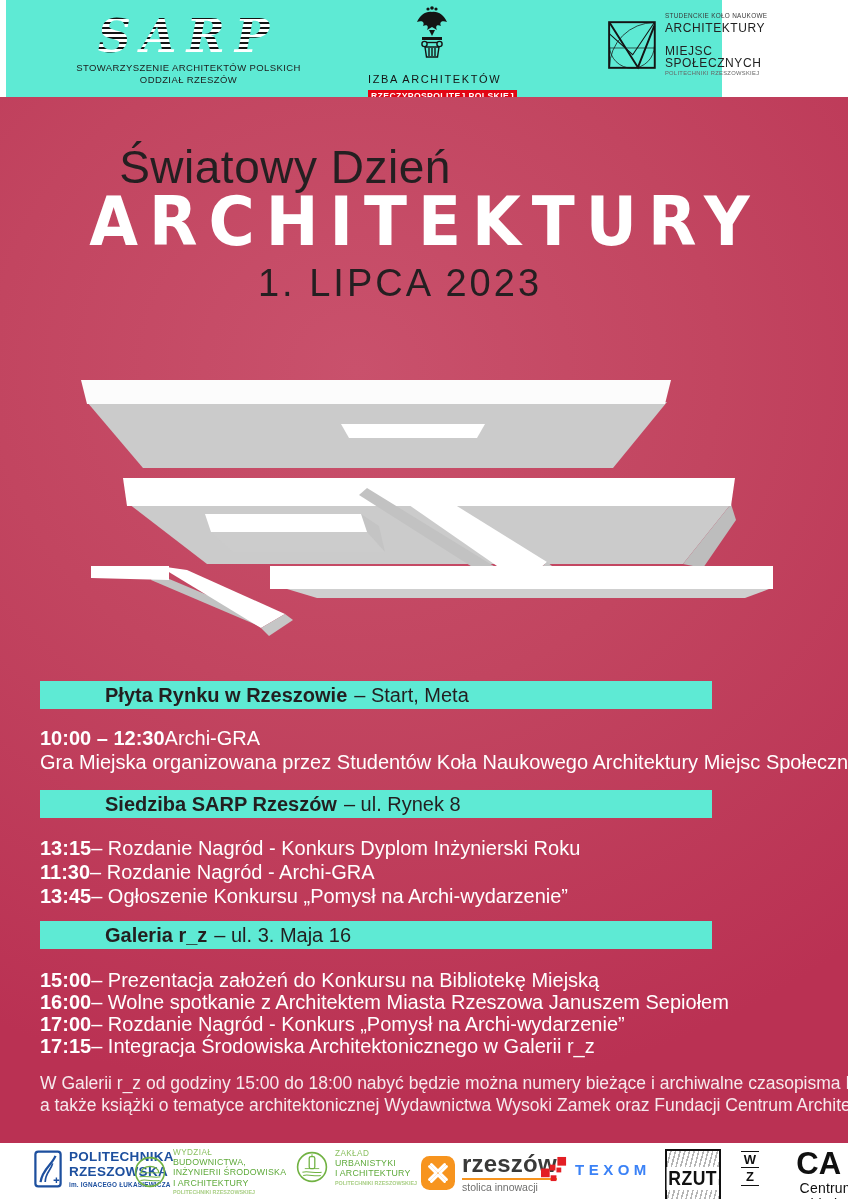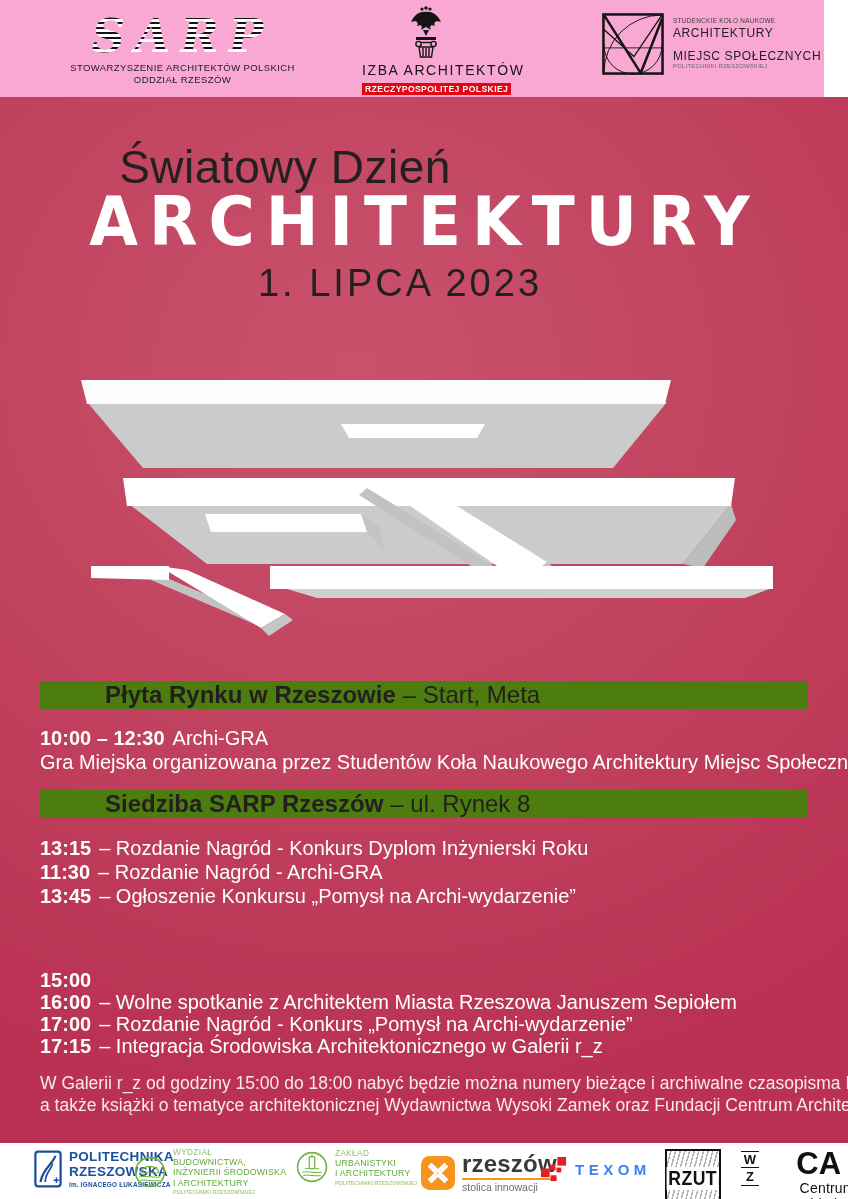--- a/index.html
+++ b/index.html
@@ -1,64 +1,64 @@
 <!DOCTYPE html>
 <html><head>
 <meta charset="utf-8">
 <style>
   html,body{margin:0;padding:0;background:#888;}
   #poster{position:relative;width:848px;height:1199px;background:#fff;overflow:hidden;
           font-family:"Liberation Sans",sans-serif;}
 
   
-  .band-top{position:absolute;top:0;left:0;width:824px;height:97px;background:#f9a8d4;}
+  .band-top{position:absolute;top:0;left:6px;width:716px;height:97px;background:#5eead4;}
   .red-field{position:absolute;top:97px;left:0;width:848px;height:1046px;
              background:radial-gradient(ellipse 95% 70% at 42% 26%, #c9516c 0%, #c24560 45%, #ba3153 100%);}
   .band-bottom{position:absolute;top:1143px;left:0;width:848px;height:56px;background:#fff;}
 
   
   .sarp{position:absolute;left:70px;top:12px;width:225px;text-align:center;}
   .sarp-mark{display:inline-block;font-family:"DejaVu Serif",serif;font-style:italic;font-weight:900;
              font-size:46px;line-height:48px;letter-spacing:10px;
              background:repeating-linear-gradient(to bottom,#141414 0 2px,#ffffff 2px 5px);
              -webkit-background-clip:text;background-clip:text;color:transparent;}
   .sarp-l1{font-size:9.5px;color:#1c1c1c;letter-spacing:.4px;margin-top:2px;}
   .sarp-l2{font-size:9.5px;color:#1c1c1c;letter-spacing:.4px;margin-top:1px;}
 
   .izba{position:absolute;left:362px;top:6px;width:128px;text-align:center;}
   .izba svg{display:block;margin:0 auto;}
-  .izba-l1{font-size:14px;color:#141414;letter-spacing:1.6px;margin-top:4px;white-space:nowrap;}
+  .izba-l1{font-size:11px;color:#141414;letter-spacing:1.6px;margin-top:15px;white-space:nowrap;}
   .izba-l2{display:inline-block;font-size:8.6px;font-weight:700;color:#fff;background:#e20613;
            padding:1px 3px;margin-top:1px;letter-spacing:.4px;white-space:nowrap;}
 
   .skn{position:absolute;left:602px;top:13px;display:flex;align-items:center;gap:9px;}
   .skn-text{line-height:1;}
   .skn-l1{font-size:6.4px;color:#3a3a3a;letter-spacing:.3px;}
   .skn-l2{font-size:12px;color:#222;letter-spacing:.6px;margin-top:2.5px;}
-  .skn-l3{font-size:12px;color:#222;letter-spacing:.6px;margin-top:11px;text-align:right;}
+  .skn-l3{font-size:12px;color:#222;letter-spacing:.6px;margin-top:11px;}
   .skn-l4{font-size:5.8px;color:#666;letter-spacing:.3px;margin-top:2.5px;}
 
   
   .title-1{position:absolute;left:95px;top:140px;width:380px;text-align:center;
            font-size:46px;color:#241f21;letter-spacing:.5px;transform:scaleY(1.02);}
   .title-2{position:absolute;left:30px;top:189px;width:790px;text-align:center;
            font-family:"DejaVu Sans",sans-serif;font-weight:700;font-size:63px;line-height:68px;
            letter-spacing:11px;color:#ffffff;transform:scaleY(1.06);white-space:nowrap;}
   .title-3{position:absolute;left:230px;top:262px;width:340px;text-align:center;
            font-size:38px;color:#241f21;letter-spacing:3px;}
 
   
   .illus{position:absolute;left:55px;top:368px;}
 
   
-  .banner{position:absolute;left:40px;width:767px;height:28px;background:#4d7c0f;
+  .banner{position:absolute;left:40px;width:672px;height:28px;background:#5eead4;
           display:flex;align-items:center;gap:7px;padding-left:65px;box-sizing:border-box;
-          font-size:24px;color:#231f20;white-space:nowrap;}
+          font-size:20px;color:#231f20;white-space:nowrap;}
   .banner b{font-weight:700;}
-  .srow{position:absolute;left:40px;display:flex;gap:8px;color:#fff;font-size:20px;white-space:nowrap;}
+  .srow{position:absolute;left:40px;display:flex;color:#fff;font-size:20px;white-space:nowrap;}
   .srow b{font-weight:700;}
   .srow span{font-weight:400;}
   .fnote{position:absolute;left:40px;color:#f6e9ed;font-size:17.5px;white-space:nowrap;}
 
   
   .partner{position:absolute;display:flex;align-items:center;gap:7px;}
   .prz-name{font-size:13.5px;font-weight:700;color:#1d4f9e;line-height:1.1;letter-spacing:.3px;}
   .prz-sub{font-size:6.4px;font-weight:700;color:#1d4f9e;margin-top:1px;letter-spacing:.2px;}
   .gr-dept{font-size:8.2px;color:#8cc163;letter-spacing:.4px;}
   .gr-line{font-size:8.8px;font-weight:400;color:#5faa3b;line-height:1.18;letter-spacing:.2px;}
@@ -189,22 +189,27 @@
   </div>
   <div class="srow" style="top:861px">
     <b>11:30</b>
     <span>– Rozdanie Nagród - Archi-GRA</span>
   </div>
   <div class="srow" style="top:885px">
     <b>13:45</b>
     <span>– Ogłoszenie Konkursu „Pomysł na Archi-wydarzenie”</span>
   </div>
 
+  <div class="banner" style="top:921px">
+    <b>Galeria r_z</b>
+    <span>– ul. 3. Maja 16</span>
+  </div>
   <div class="srow" style="top:969px">
     <b>15:00</b>
+    <span>– Prezentacja założeń do Konkursu na Bibliotekę Miejską</span>
   </div>
   <div class="srow" style="top:991px">
     <b>16:00</b>
     <span>– Wolne spotkanie z Architektem Miasta Rzeszowa Januszem Sepiołem</span>
   </div>
   <div class="srow" style="top:1013px">
     <b>17:00</b>
     <span>– Rozdanie Nagród - Konkurs „Pomysł na Archi-wydarzenie”</span>
   </div>
   <div class="srow" style="top:1035px">

